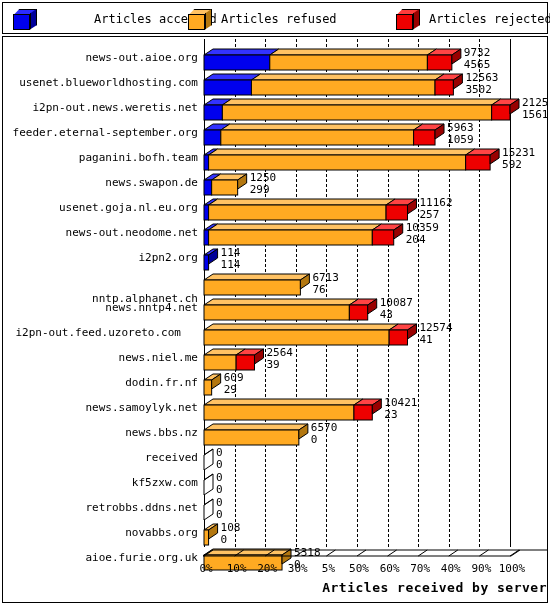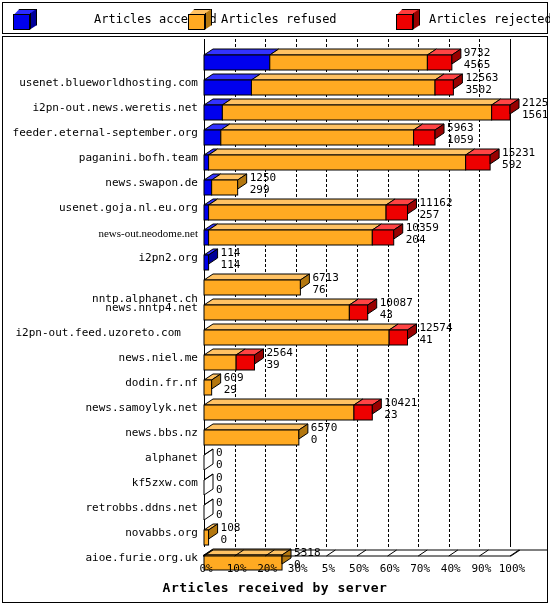--- a/index.html
+++ b/index.html
@@ -133,21 +133,21 @@
     top: 18px;
     font-size: 11px;
     color: #000;
     transform: translateX(-50%);
     white-space: nowrap;
   }
   #xaxis-title {
     position: absolute;
     top: 36px;
     width: 100%;
-    text-align: center;
+    text-align: right;
     font-size: 13px;
     font-weight: bold;
     color: #000;
     letter-spacing: 0.5px;
   }
 </style>
 </head>
 <body>
 
 <div id="chart-root">
@@ -189,20 +189,21 @@
         <div class="gridline" style="left: 323.4px; top: 2px; height: 508px;"></div>
         <div class="gridline" style="left: 354px; top: 2px; height: 508px;"></div>
         <div class="gridline" style="left: 384.6px; top: 2px; height: 508px;"></div>
         <div class="gridline" style="left: 415.2px; top: 2px; height: 508px;"></div>
         <div class="gridline" style="left: 445.8px; top: 2px; height: 508px;"></div>
         <div class="gridline" style="left: 476.4px; top: 2px; height: 508px;"></div>
         <div class="gridline solid" style="left: 507px; top: 2px; height: 508px;"></div>
       </div>
     <div id="bars-layer">
         <div class="cat-row" style="top: 10px; left: 0px; width: 546px;">
+          <div class="cat-label" style="right: 351px;">news-out.aioe.org</div>
           <div class="bar-stack" style="left: 0px; top: 0px; width: 546px;">
             <svg width="258.86" height="23" style="position: absolute; left: 200px; top: 1px;">
               <polygon points="1,7 10,1 75.78999999999999,1 66.78999999999999,7" fill="#3333ff" stroke="#000" stroke-width="1"></polygon>
               <rect x="1" y="7" width="65.78999999999999" height="15" fill="#0000ee" stroke="#000" stroke-width="1"></rect>
               <polygon points="66.78999999999999,7 75.78999999999999,1 233.38,1 224.38,7" fill="#ffc263" stroke="#000" stroke-width="1"></polygon>
               <rect x="66.78999999999999" y="7" width="157.59" height="15" fill="#ffaa22" stroke="#000" stroke-width="1"></rect>
               <polygon points="224.38,7 233.38,1 257.86,1 248.85999999999999,7" fill="#ff4444" stroke="#000" stroke-width="1"></polygon>
               <rect x="224.38" y="7" width="24.48" height="15" fill="#ee0000" stroke="#000" stroke-width="1"></rect>
               <polygon points="248.85999999999999,7 257.86,1 257.86,10 248.85999999999999,16" fill="#990000" stroke="#000" stroke-width="1"></polygon>
             </svg>
@@ -312,21 +313,21 @@
               <rect x="183.07" y="7" width="21.42" height="15" fill="#ee0000" stroke="#000" stroke-width="1"></rect>
               <polygon points="204.49,7 213.49,1 213.49,10 204.49,16" fill="#990000" stroke="#000" stroke-width="1"></polygon>
             </svg>
             <div class="val-labels" style="left: 416.49px; top: 0px;">
               <div>11162</div>
               <div>257</div>
             </div>
           </div>
         </div>
         <div class="cat-row" style="top: 185px; left: 0px; width: 546px;">
-          <div class="cat-label" style="right: 351px; font-family: Liberation Serif, serif;">news-out.neodome.net</div>
+          <div class="cat-label" style="right: 351px;">news-out.neodome.net</div>
           <div class="bar-stack" style="left: 0px; top: 0px; width: 546px;">
             <svg width="200.72000000000003" height="23" style="position: absolute; left: 200px; top: 1px;">
               <polygon points="1,7 10,1 14.59,1 5.59,7" fill="#3333ff" stroke="#000" stroke-width="1"></polygon>
               <rect x="1" y="7" width="4.59" height="15" fill="#0000ee" stroke="#000" stroke-width="1"></rect>
               <polygon points="5.59,7 14.59,1 178.3,1 169.3,7" fill="#ffc263" stroke="#000" stroke-width="1"></polygon>
               <rect x="5.59" y="7" width="163.71" height="15" fill="#ffaa22" stroke="#000" stroke-width="1"></rect>
               <polygon points="169.3,7 178.3,1 199.72000000000003,1 190.72000000000003,7" fill="#ff4444" stroke="#000" stroke-width="1"></polygon>
               <rect x="169.3" y="7" width="21.42" height="15" fill="#ee0000" stroke="#000" stroke-width="1"></rect>
               <polygon points="190.72000000000003,7 199.72000000000003,1 199.72000000000003,10 190.72000000000003,16" fill="#990000" stroke="#000" stroke-width="1"></polygon>
             </svg>
@@ -450,21 +451,21 @@
               <rect x="1" y="7" width="94.86" height="15" fill="#ffaa22" stroke="#000" stroke-width="1"></rect>
               <polygon points="95.86,7 104.86,1 104.86,10 95.86,16" fill="#b3770f" stroke="#000" stroke-width="1"></polygon>
             </svg>
             <div class="val-labels" style="left: 307.86px; top: 0px;">
               <div>6570</div>
               <div>0</div>
             </div>
           </div>
         </div>
         <div class="cat-row" style="top: 410px; left: 0px; width: 546px;">
-          <div class="cat-label" style="right: 351px;">alphanet</div>
+          <div class="cat-label" style="right: 351px;">received</div>
           <div class="bar-stack" style="left: 0px; top: 0px; width: 546px;">
             <svg width="11" height="23" style="position: absolute; left: 200px; top: 1px;">
               <path d="M1,7 L10,1 L10,16 L1,22 Z M1,7 L10,1" fill="#ffffff" stroke="#000000" stroke-width="1"></path>
             </svg>
             <div class="val-labels" style="left: 213px; top: 0px;">
               <div>0</div>
               <div>0</div>
             </div>
           </div>
         </div>

